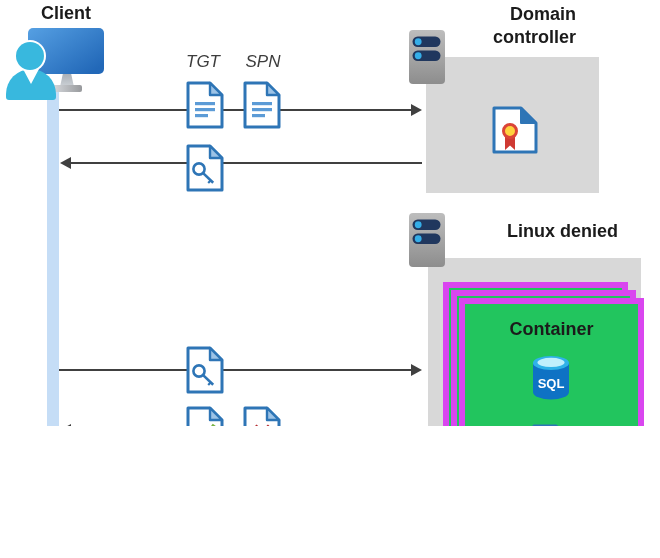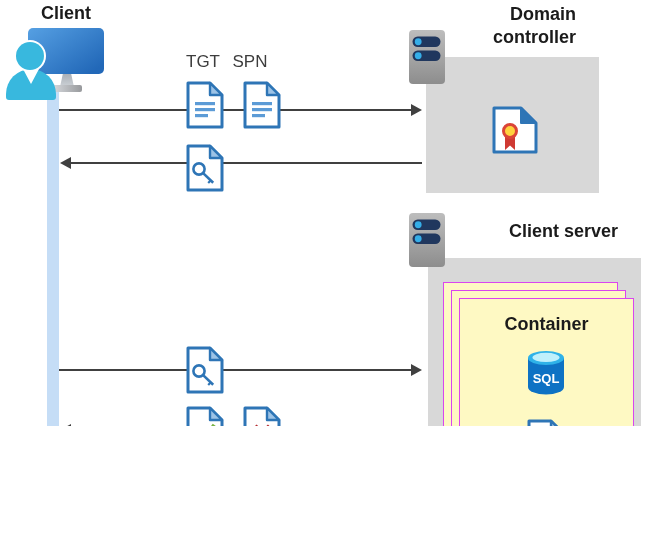--- a/index.html
+++ b/index.html
@@ -1,20 +1,20 @@
 <!DOCTYPE html>
 <html><head>
 <meta charset="utf-8">
 <style>
   html,body{margin:0;padding:0;background:#fff;}
   .stage{position:relative;width:660px;height:426px;background:#ffffff;
          font-family:"Liberation Sans",sans-serif;overflow:hidden;}
   .abs{position:absolute;text-align:right;}
   .ttl{font-weight:bold;font-size:18px;color:#1b1b1b;line-height:1.28;}
-  .lbl{font-size:17px;color:#3d3d3d;}
+  .lbl{font-size:17px;color:#3d3d3d;font-style:italic;}
   .ctr{text-align:center;}
   
   .zone{position:absolute;background:#d8d8d8;z-index:0;}
   
   .lifeline{position:absolute;left:47px;top:88px;width:12px;height:457px;
             background:#c5ddf6;z-index:1;}
   
   .aline{position:absolute;height:2px;background:#404040;z-index:2;}
   .aheadR{position:absolute;width:0;height:0;z-index:2;
           border-top:6px solid transparent;border-bottom:6px solid transparent;
@@ -32,22 +32,22 @@
              clip-path:polygon(20% 0,80% 0,100% 100%,0 100%);}
   .standbase{position:absolute;left:51px;top:85px;width:31px;height:7px;z-index:2;
              border-radius:2px;background:linear-gradient(90deg,#dadde1,#97999c);}
   .head{position:absolute;left:16px;top:42px;width:28px;height:28px;z-index:4;
         border-radius:50%;background:#38b8de;box-shadow:0 0 0 2px #fff;}
   .bodyshape{position:absolute;left:6px;top:69px;width:50px;height:31px;z-index:3;
         border-radius:25px 25px 3px 3px;background:#38b8de;}
   .collar{position:absolute;left:23px;top:69px;width:16px;height:15px;z-index:4;
         background:#fff;clip-path:polygon(0 0,100% 0,50% 100%);}
   
-  .card{position:absolute;width:173px;height:227px;background:#fef9c3;
-        border:1px solid #d946ef;z-index:1;}
+  .card{position:absolute;width:173px;height:227px;background:#22c55e;
+        border:6px solid #d946ef;z-index:1;}
   .cardfront{z-index:2;}
 </style>
 </head>
 <body>
 
 <svg width="0" height="0" style="position:absolute" aria-hidden="true">
   <defs>
     <linearGradient id="srvGrad" x1="0" y1="0" x2="0" y2="1">
       <stop offset="0" stop-color="#bdbdbd"></stop>
         <stop offset="1" stop-color="#8d8d8d"></stop>
@@ -66,23 +66,23 @@
     <div class="monitor"></div>
     <div class="standneck"></div>
     <div class="standbase"></div>
     <div class="bodyshape"></div>
     <div class="collar"></div>
     <div class="head"></div>
   </div>
 
   <div class="abs ttl ctr" style="left:24px;top:2px;width:84px;z-index:4;">Client</div>
   <div class="abs ttl" style="left:458px;top:3px;width:118px;z-index:4;">Domain controller</div>
-  <div class="abs ttl" style="left:458px;top:220px;width:160px;z-index:4;">Client server</div>
+  <div class="abs ttl" style="left:458px;top:220px;width:160px;z-index:4;">Linux denied</div>
   <div class="abs lbl ctr" style="left:181px;top:52px;width:44px;z-index:4;">TGT</div>
-  <div class="abs lbl ctr" style="left:228px;top:52px;width:44px;z-index:4;">SPN</div>
+  <div class="abs lbl ctr" style="left:241px;top:52px;width:44px;z-index:4;">SPN</div>
 
   <div class="aline" style="left:59px;top:109px;width:352px;"></div>
   <div class="aheadR" style="left:411px;top:104px;"></div>
 
   <div class="aline" style="left:71px;top:162px;width:351px;"></div>
   <div class="aheadL" style="left:60px;top:157px;"></div>
 
   <div class="aline" style="left:59px;top:369px;width:352px;"></div>
   <div class="aheadR" style="left:411px;top:364px;"></div>
 

